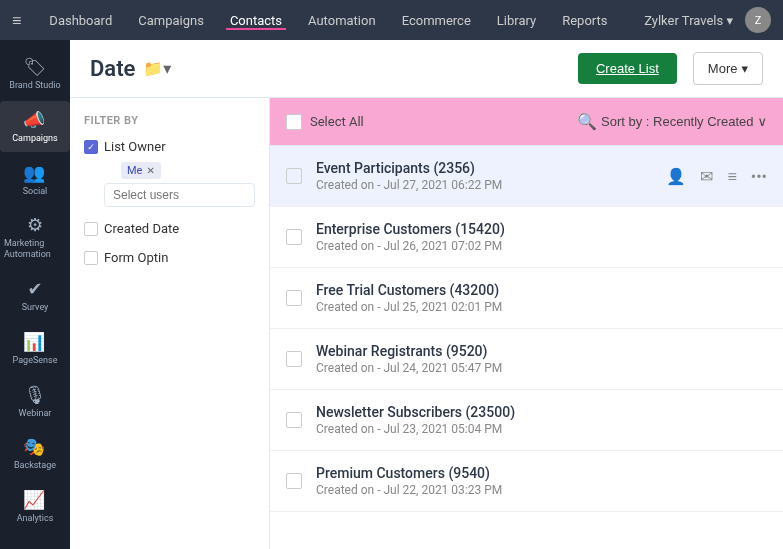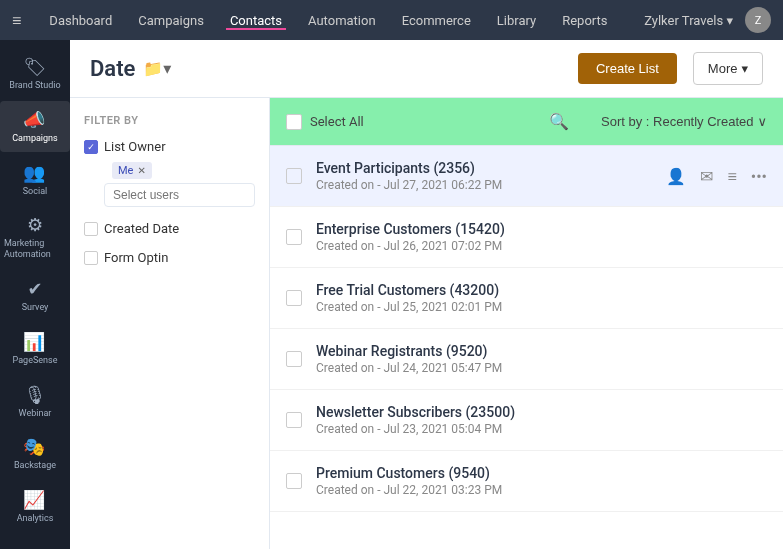--- a/index.html
+++ b/index.html
@@ -27,43 +27,43 @@
     .sidebar-item.active .sidebar-icon, .sidebar-item.active .sidebar-label { color: #fff; }
 
     
     .content-area { flex: 1; display: flex; flex-direction: column; overflow: hidden; background: #fff; }
 
     
     .page-header { display: flex; align-items: center; padding: 12px 20px; border-bottom: 1px solid #e2e8f0; background: #fff; gap: 8px; }
     .page-title { font-size: 22px; font-weight: 600; color: #2d3748; }
     .page-title-icon { font-size: 16px; color: #666; cursor: pointer; }
     .header-spacer { flex: 1; }
-    .btn-create { background: #a16207; color: #fff; border: none; padding: 8px 18px; border-radius: 4px; font-size: 13px; cursor: pointer; font-weight: 500; }
+    .btn-create { background: #15803d; color: #fff; border: none; padding: 8px 18px; border-radius: 4px; font-size: 13px; cursor: pointer; font-weight: 500; text-decoration: underline; }
     .btn-more { background: #fff; color: #333; border: 1px solid #ccc; padding: 8px 14px; border-radius: 4px; font-size: 13px; cursor: pointer; display: flex; align-items: center; gap: 4px; margin-left: 8px; }
 
     
     .content-body { display: flex; flex: 1; overflow: hidden; }
 
     
     .filter-panel { width: 200px; border-right: 1px solid #e2e8f0; padding: 16px 14px; background: #fff; flex-shrink: 0; }
     .filter-title { font-size: 11px; font-weight: 600; color: #999; letter-spacing: 0.5px; margin-bottom: 12px; text-transform: uppercase; }
     .filter-section { margin-bottom: 14px; }
     .filter-checkbox-row { display: flex; align-items: center; gap: 6px; margin-bottom: 8px; }
     .filter-checkbox { width: 14px; height: 14px; border: 1px solid #ccc; border-radius: 2px; cursor: pointer; display: flex; align-items: center; justify-content: center; background: #fff; flex-shrink: 0; }
     .filter-checkbox.checked { background: #5a67d8; border-color: #5a67d8; }
     .filter-checkbox.checked::after { content: '✓'; color: #fff; font-size: 9px; }
     .filter-label { font-size: 13px; color: #333; }
-    .filter-tag-area { display: flex; flex-wrap: wrap; gap: 4px; margin-top: 6px; margin-left: 28px; }
+    .filter-tag-area { display: flex; flex-wrap: wrap; gap: 4px; margin-top: 6px; margin-left: 37px; }
     .filter-tag { background: #e8eaf6; color: #3d4db7; font-size: 11px; padding: 2px 6px; border-radius: 3px; display: flex; align-items: center; gap: 4px; }
     .filter-tag-remove { cursor: pointer; color: #666; font-size: 10px; }
     .filter-select-users { border: 1px solid #e2e8f0; border-radius: 4px; padding: 4px 8px; font-size: 12px; color: #999; margin-top: 4px; margin-left: 20px; width: calc(100% - 20px); cursor: pointer; }
 
     
     .list-area { flex: 1; display: flex; flex-direction: column; overflow: hidden; }
-    .list-toolbar { display: flex; padding: 10px 16px; border-bottom: 1px solid #e2e8f0; gap: 28px; background: #86efac; }
+    .list-toolbar { display: flex; padding: 10px 16px; border-bottom: 1px solid #e2e8f0; gap: 0; background: #f9a8d4; }
     .select-all-row { display: flex; align-items: center; gap: 8px; font-size: 13px; color: #444; }
     .toolbar-spacer { flex: 1; }
     .search-icon-btn { background: none; border: none; cursor: pointer; color: #666; font-size: 16px; padding: 4px; }
     .sort-btn { font-size: 13px; color: #444; display: flex; align-items: center; gap: 4px; cursor: pointer; background: none; border: none; }
 
     
     .list-items { flex: 1; overflow-y: auto; background: #fff; }
     .list-item { display: flex; align-items: center; padding: 14px 16px; border-bottom: 1px solid #f0f0f0; cursor: pointer; }
     .list-item.highlighted { background: #eef2ff; }
     .list-item-checkbox { width: 16px; height: 16px; border: 1px solid #ccc; border-radius: 2px; flex-shrink: 0; margin-right: 14px; cursor: pointer; }

